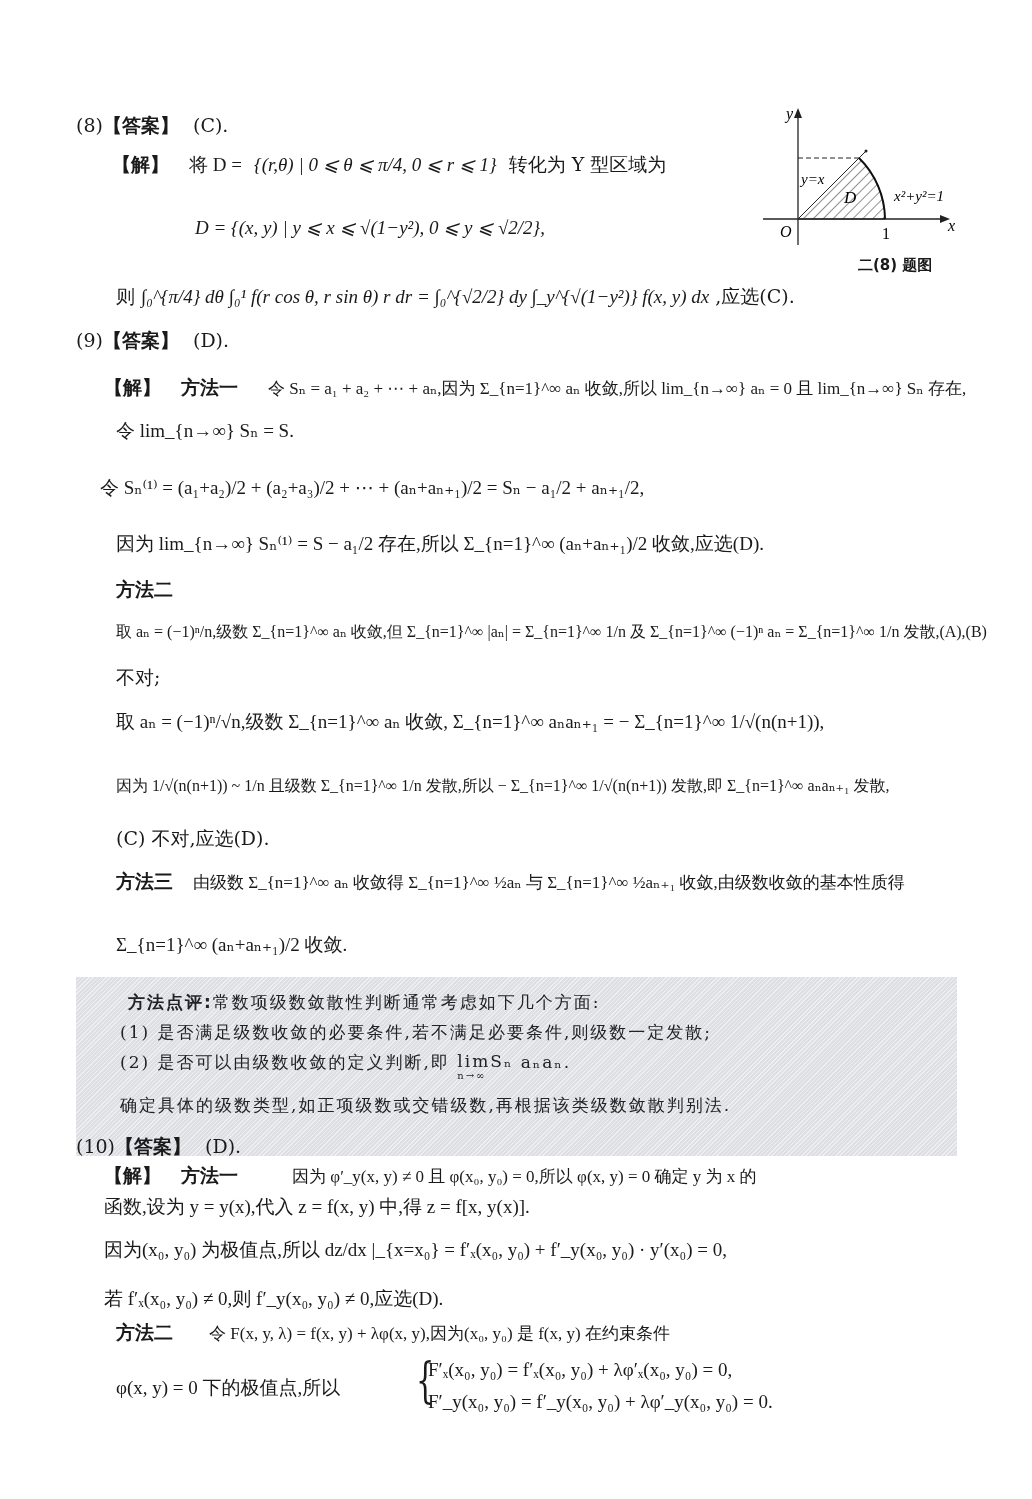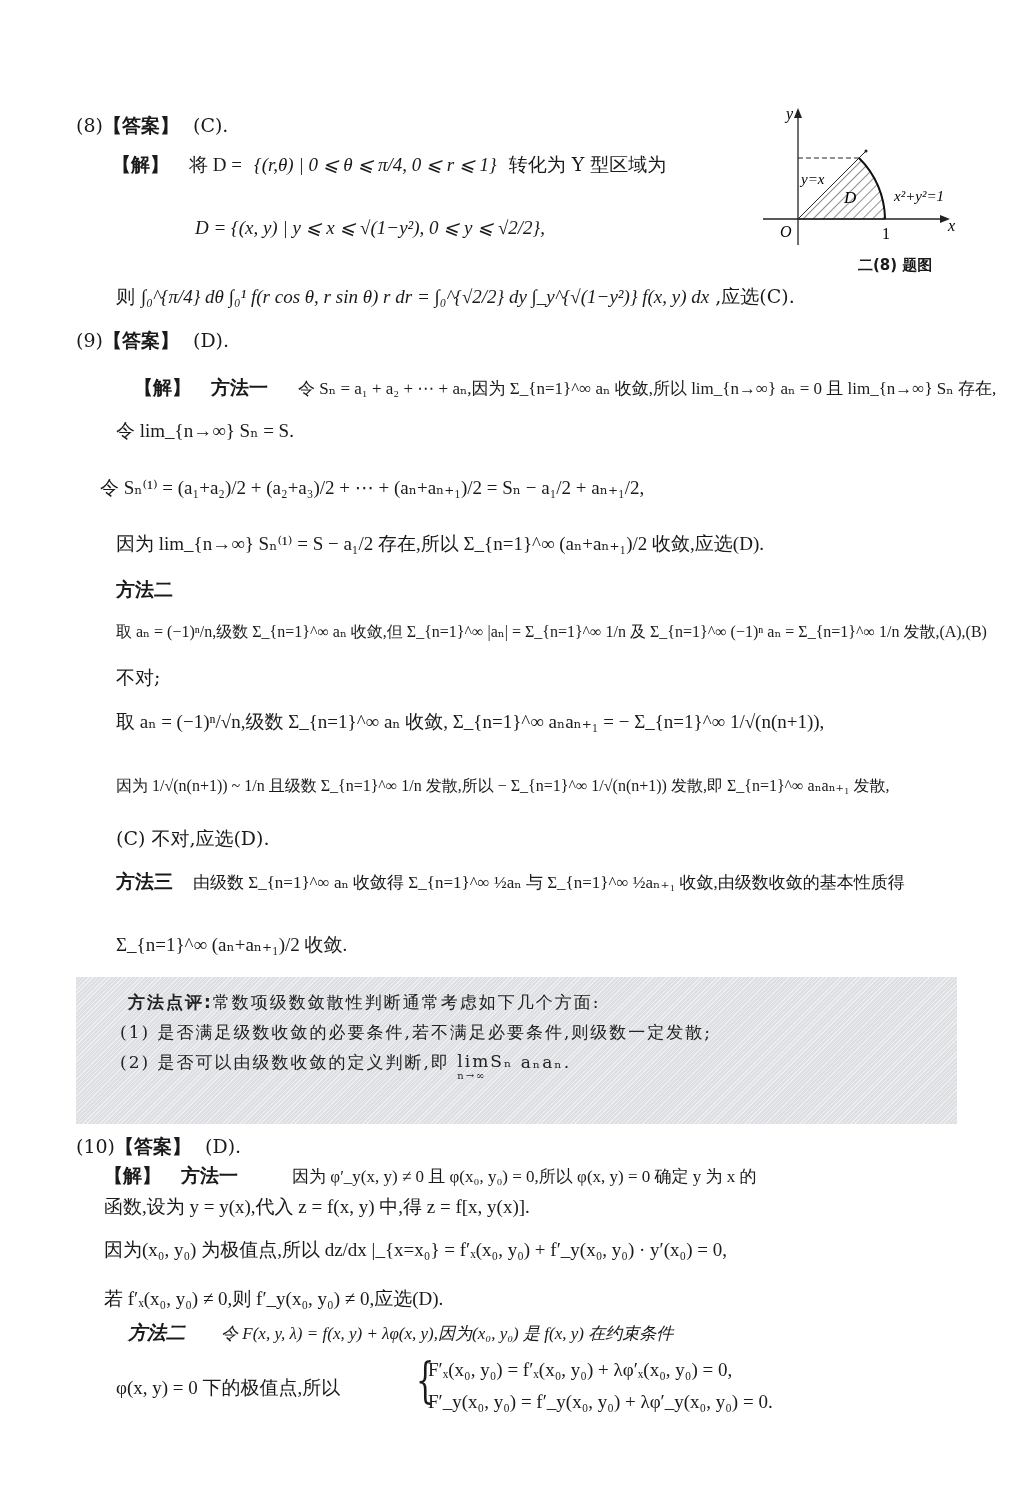--- a/index.html
+++ b/index.html
@@ -9,21 +9,21 @@
     color: #1a1a1a;
     font-size: 19px;
   }
   .line { position: absolute; white-space: nowrap; line-height: 1; }
   .bold { font-family: "DejaVu Sans", "Liberation Sans", sans-serif; font-weight: bold; }
   .it { font-style: italic; }
   .math { font-family: "Liberation Serif", "DejaVu Serif", serif; }
   .limop { display: inline-flex; flex-direction: column; vertical-align: top; }
   .limop .under { font-size: 10px; line-height: 1; }
   .note-box {
-    position: absolute; left: 76px; top: 977px; width: 881px; height: 147px;
+    position: absolute; left: 76px; top: 977px; width: 881px; height: 179px;
     background-color: #e4e6ea;
     background-image: repeating-linear-gradient(135deg, rgba(255,255,255,0.35) 0 1px, rgba(0,0,0,0.03) 1px 3px);
   }
   .note-line { position: absolute; white-space: nowrap; font-size: 17px; letter-spacing: 2px; color: #222; }
   .figure { position: absolute; left: 758px; top: 105px; width: 220px; height: 175px; }
   .fig-caption { position: absolute; left: 810px; top: 256px; font-size: 15px; margin-left: 48px; }
 </style>
 </head>
 <body>
 
@@ -76,21 +76,21 @@
     <text x="136" y="96" font-family="Liberation Serif, serif" font-style="italic" font-size="15">x²+y²=1</text>
   </svg>
 </div>
 <div class="fig-caption bold">二(8) 题图</div>
 
 <div class="line" style="left:76px; top:331px;">
   <span>(9)</span><span class="bold">【答案】</span>
   <span style="margin-left:8px;">(D).</span>
 </div>
 
-<div class="line" style="left:134px; top:378px;">
+<div class="line" style="left:104px; top:378px;">
   <span class="bold">【解】</span>
   <span class="bold" style="margin-left:14px;">方法一</span>
   <span class="math" style="margin-left:24px; font-size:17px;">令 Sₙ = a₁ + a₂ + ⋯ + aₙ,因为 Σ_{n=1}^∞ aₙ 收敛,所以 lim_{n→∞} aₙ = 0 且 lim_{n→∞} Sₙ 存在,</span>
 </div>
 
 <div class="line math" style="left:116px; top:421px;">令 lim_{n→∞} Sₙ = S.</div>
 <div class="line math" style="left:100px; top:478px;">令 Sₙ⁽¹⁾ = (a₁+a₂)/2 + (a₂+a₃)/2 + ⋯ + (aₙ+aₙ₊₁)/2 = Sₙ − a₁/2 + aₙ₊₁/2,</div>
 <div class="line math" style="left:116px; top:534px;">因为 lim_{n→∞} Sₙ⁽¹⁾ = S − a₁/2 存在,所以 Σ_{n=1}^∞ (aₙ+aₙ₊₁)/2 收敛,应选(D).</div>
 
 <div class="line bold" style="left:116px; top:580px;">方法二</div>
@@ -112,37 +112,38 @@
   </div>
   <div class="note-line" style="left:44px; top:44px;">(1) 是否满足级数收敛的必要条件,若不满足必要条件,则级数一定发散;</div>
   <div class="note-line" style="left:44px; top:74px;">
     <span>(2) 是否可以由级数收敛的定义判断,即</span>
     <span class="limop">
       <span>limSₙ</span>
       <span class="under">n→∞</span>
     </span>
     <span>aₙaₙ.</span>
   </div>
+  <div class="note-line" style="left:44px; top:117px;">确定具体的级数类型,如正项级数或交错级数,再根据该类级数敛散判别法.</div>
 </div>
 
 <div class="line" style="left:76px; top:1137px;">
   <span>(10)</span><span class="bold">【答案】</span>
   <span style="margin-left:8px;">(D).</span>
 </div>
 
 <div class="line" style="left:104px; top:1166px;">
   <span class="bold">【解】</span>
   <span class="bold" style="margin-left:14px;">方法一</span>
   <span class="math" style="margin-left:48px; font-size:17px;">因为 φ′_y(x, y) ≠ 0 且 φ(x₀, y₀) = 0,所以 φ(x, y) = 0 确定 y 为 x 的</span>
 </div>
 <div class="line math" style="left:104px; top:1197px;">函数,设为 y = y(x),代入 z = f(x, y) 中,得 z = f[x, y(x)].</div>
 <div class="line math" style="left:104px; top:1240px;">因为(x₀, y₀) 为极值点,所以 dz/dx |_{x=x₀} = f′ₓ(x₀, y₀) + f′_y(x₀, y₀) · y′(x₀) = 0,</div>
 <div class="line math" style="left:104px; top:1289px;">若 f′ₓ(x₀, y₀) ≠ 0,则 f′_y(x₀, y₀) ≠ 0,应选(D).</div>
 
-<div class="line" style="left:128px; top:1323px;font-style:italic;">
+<div class="line" style="left:116px; top:1323px;">
   <span class="bold">方法二</span>
   <span class="math" style="margin-left:30px; font-size:17px;">令 F(x, y, λ) = f(x, y) + λφ(x, y),因为(x₀, y₀) 是 f(x, y) 在约束条件</span>
 </div>
 
 <div class="line" style="left:116px; top:1356px; height:60px;">
   <span class="math" style="position:absolute; left:0; top:22px;">φ(x, y) = 0 下的极值点,所以</span>
   <span style="position:absolute; left:294px; top:0; font-size:48px; line-height:1; font-family:'DejaVu Serif', serif; transform:scaleX(0.6);">{</span>
   <span class="math" style="position:absolute; left:312px; top:4px;font-family:Liberation Serif, serif;">F′ₓ(x₀, y₀) = f′ₓ(x₀, y₀) + λφ′ₓ(x₀, y₀) = 0,</span>
   <span class="math" style="position:absolute; left:312px; top:36px;">F′_y(x₀, y₀) = f′_y(x₀, y₀) + λφ′_y(x₀, y₀) = 0.</span>
 </div>

